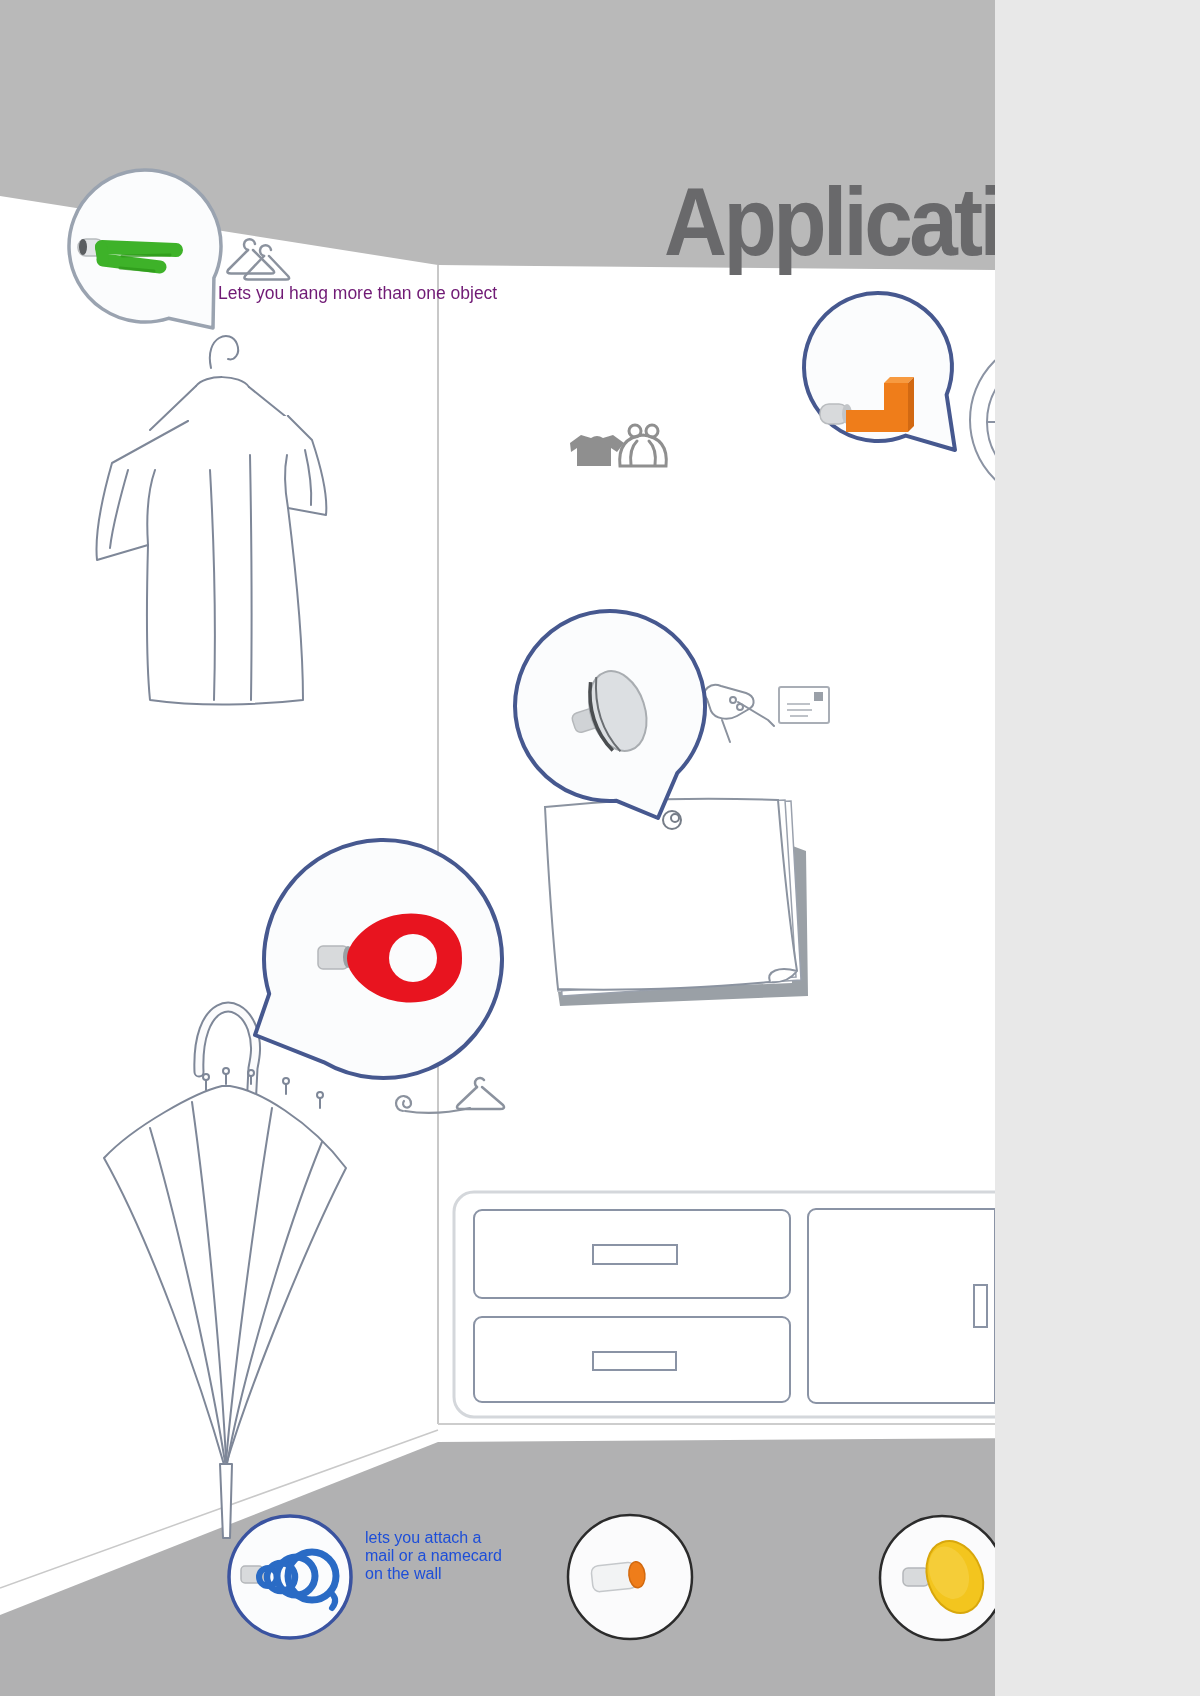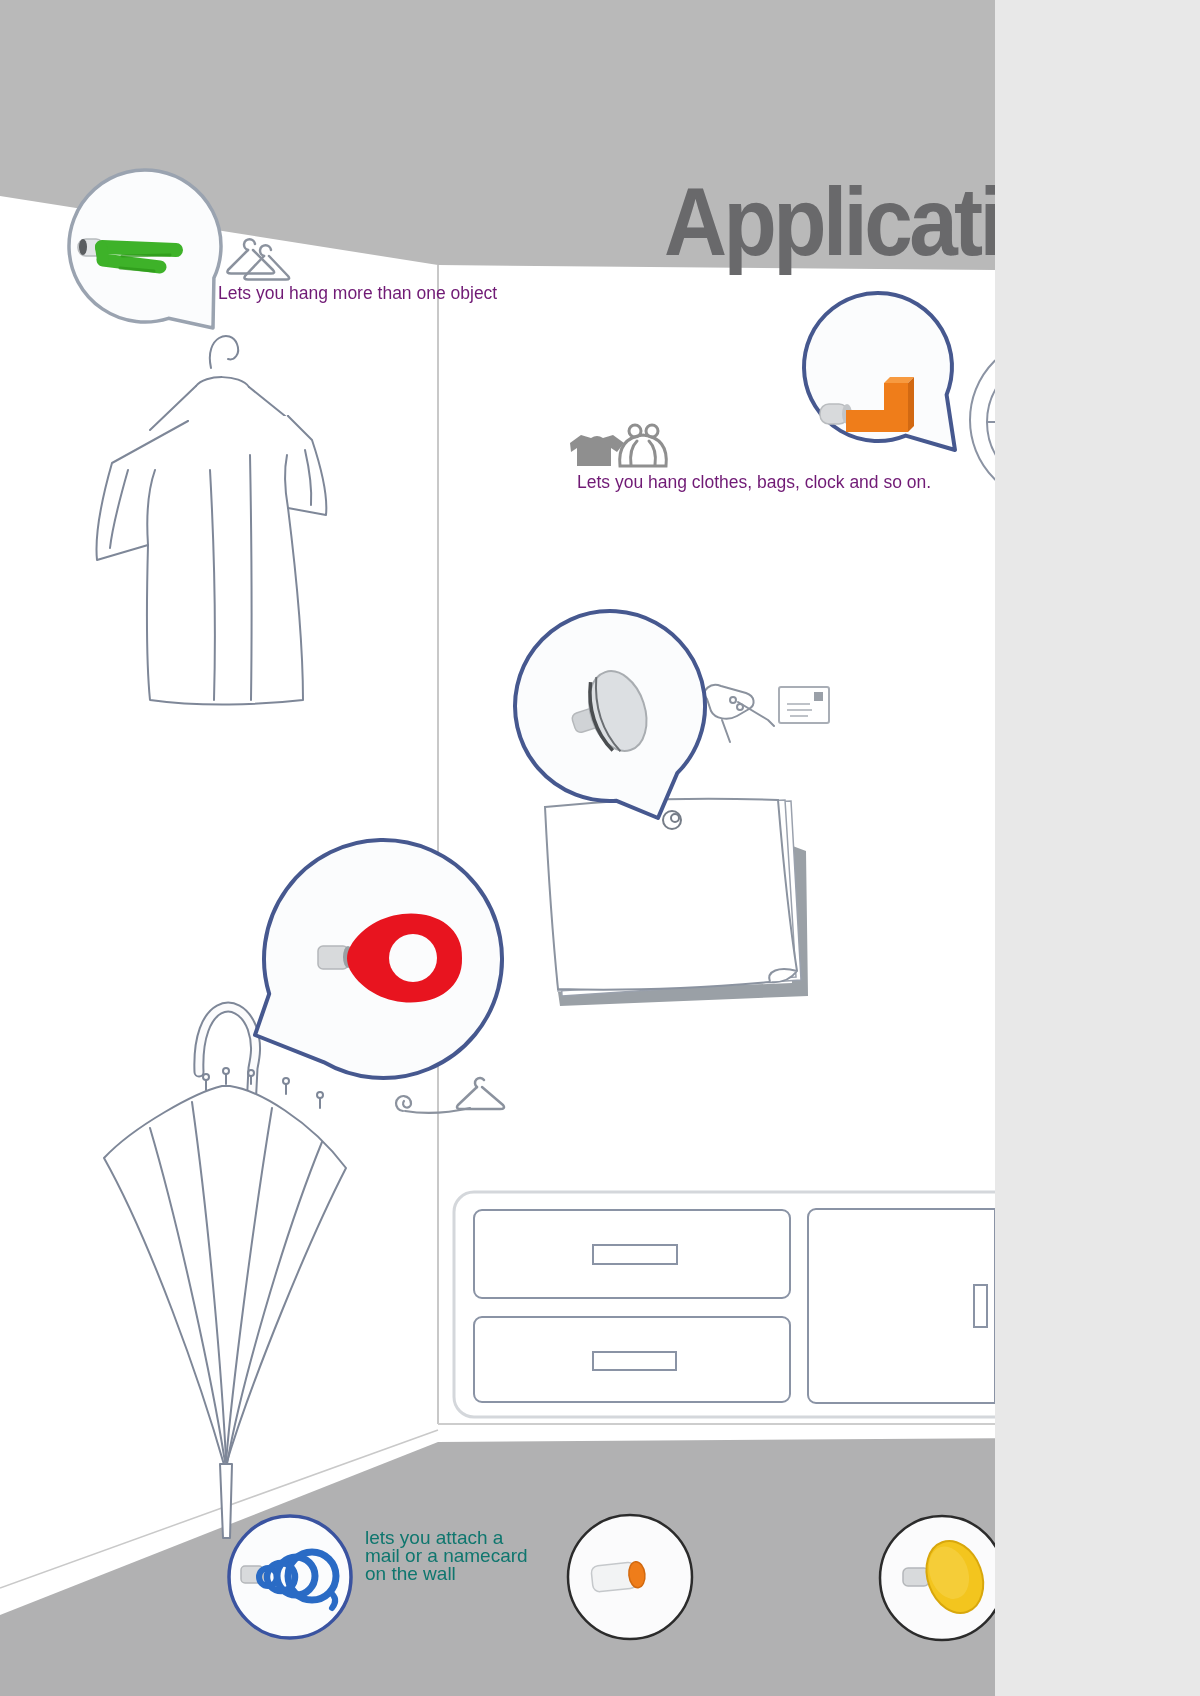--- a/index.html
+++ b/index.html
@@ -7,21 +7,21 @@
          font-family:"Liberation Sans", sans-serif;}
   .scene{position:absolute;left:0;top:0;}
   .page-title{position:absolute;left:664px;top:166px;font-size:97px;font-weight:bold;
               color:#69696b;letter-spacing:-4px;transform:scaleX(0.9);transform-origin:left top;
               white-space:nowrap;}
   .caption{position:absolute;color:#701a75;font-size:17.5px;line-height:25px;white-space:pre-line;}
   .cap-1{left:218px;top:281px;}
   .cap-2{left:577px;top:470px;}
   .cap-3{left:699px;top:728px;}
   .cap-4{left:394px;top:1118px;}
-  .note{position:absolute;color:#0f766e;font-size:19px;line-height:17.8px;white-space:pre-line;}
+  .note{position:absolute;color:#1d4ed8;font-size:16px;line-height:17.8px;white-space:pre-line;}
   .note-1{left:365px;top:1529px;}
   .note-2{left:707px;top:1528px;}
   .note-3{left:1020px;top:1528px;}
   .page-num{position:absolute;left:36px;top:1696px;font-size:22px;color:#222;}
 </style>
 </head>
 <body>
 
 <div class="stage">
 
@@ -233,20 +233,19 @@
         <ellipse cx="955" cy="1578" rx="27" ry="37" stroke="#d8a70c" stroke-width="2" fill="#f3c51e"></ellipse>
         <ellipse cx="951" cy="1572" rx="19" ry="27" fill="#f6d24a" opacity="0.6"></ellipse>
       </g>
     </g>
   </g>
 </svg>
 
   <div class="page-title">Application</div>
 
   <div class="caption cap-1">Lets you hang more than one object</div>
-  <div class="caption cap-2">Lets you hang clothes, bags, clock and so on.</div>
 
   <div class="note note-1">lets you attach a
 mail or a namecard
 on the wall</div>
 
   <div class="page-num">3 of 3</div>
 </div>
 
 </body></html>

